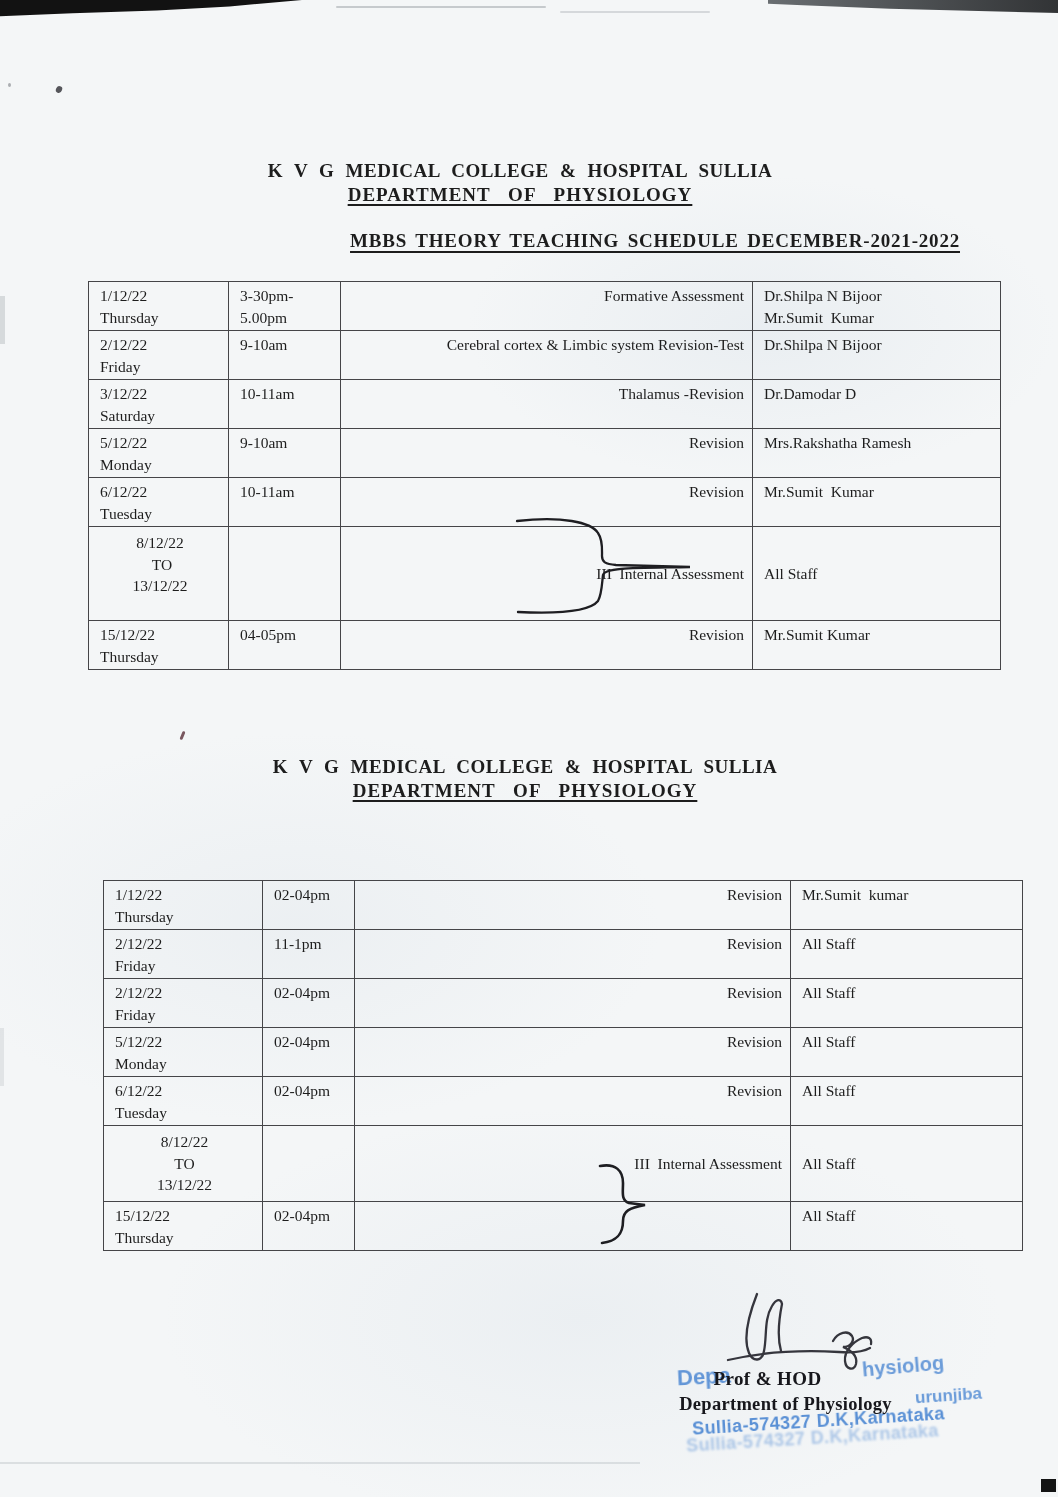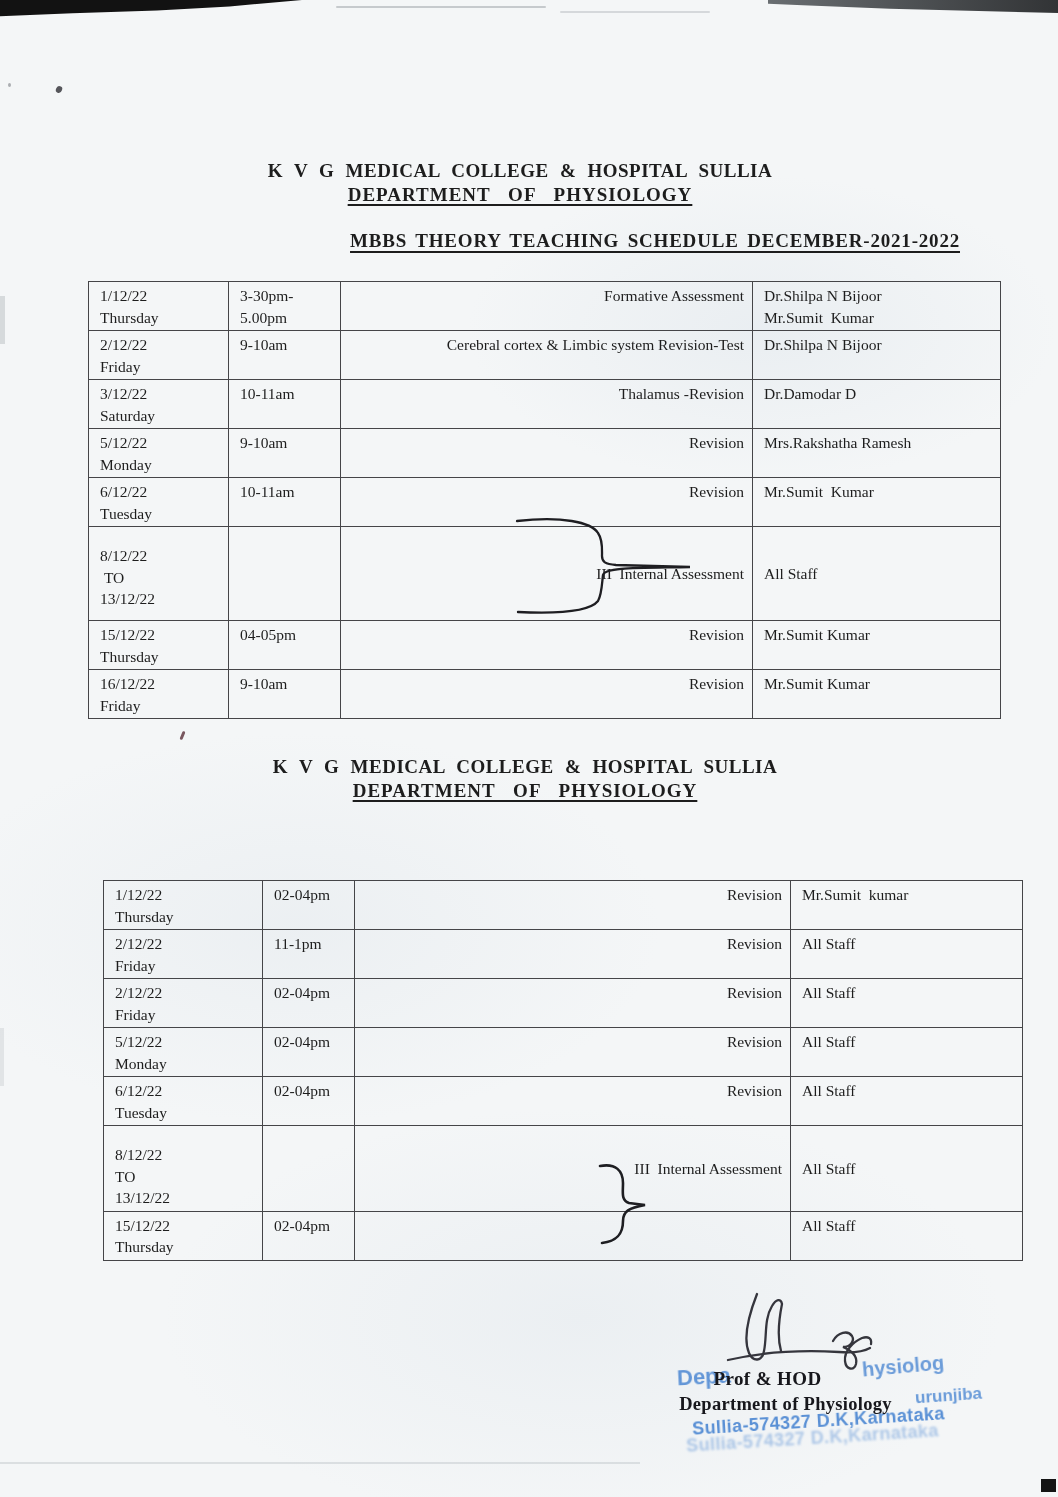--- a/index.html
+++ b/index.html
@@ -46,21 +46,21 @@
   table.sched { position:absolute; border-collapse:collapse; table-layout:fixed;
     background:transparent; }
   table.sched td { border:1.7px solid #454548; vertical-align:top;
     padding:3px 8px 2px 11px; font-size:15.5px; line-height:21.5px;
     white-space:pre-wrap; overflow:hidden; }
   .t1 { left:88px; top:281px; width:912px; }
   .t2 { left:103px; top:880px; width:919px; }
   .t1 tr { height:48px; } .t1 tr.tall { height:94px; }
   .t2 tr { height:48px; } .t2 tr.tall { height:76px; }
   tr.tall td { vertical-align:middle; }
-  tr.tall td.date { vertical-align:top; padding-top:18px; }
+  tr.tall td.date { vertical-align:top; padding-top:5px;text-align:center; }
   td.topic { padding-left:12px;text-align:right; }
 
   
   .footer-text { position:absolute; text-align:center; font-weight:bold; color:#17171c; }
   .f-prof { left:655px; top:1368px; width:225px; font-size:19px; letter-spacing:.4px; }
   .f-dept { left:638px; top:1394px; width:295px; font-size:18.5px; letter-spacing:.3px; }
   .stamp { position:absolute; left:0; top:0; width:1058px; height:1497px; pointer-events:none; }
   .stamp span { position:absolute; font-family:"Liberation Sans","DejaVu Sans",sans-serif;
     font-weight:bold; color:#4a86d2; }
   .st-frag-left { left:677px; top:1364px; font-size:22px; opacity:.85; transform:rotate(-3deg); filter:blur(.4px); }
@@ -146,27 +146,20 @@
           <td class="topic">III  Internal Assessment</td>
           <td class="staff">All Staff</td>
         </tr>
         <tr>
           <td class="date">15/12/22
 Thursday</td>
           <td class="time">04-05pm</td>
           <td class="topic">Revision</td>
           <td class="staff">Mr.Sumit Kumar</td>
         </tr>
-        <tr>
-          <td class="date">16/12/22
-Friday</td>
-          <td class="time">9-10am</td>
-          <td class="topic">Revision</td>
-          <td class="staff">Mr.Sumit Kumar</td>
-        </tr>
       </tbody>
   </table>
 
   <div class="org-block hdr2">
     <div class="org-line1">K V G MEDICAL COLLEGE &amp; HOSPITAL SULLIA</div>
     <div class="org-line2">DEPARTMENT OF PHYSIOLOGY</div>
   </div>
 
   <table class="sched t2">
     <colgroup>

